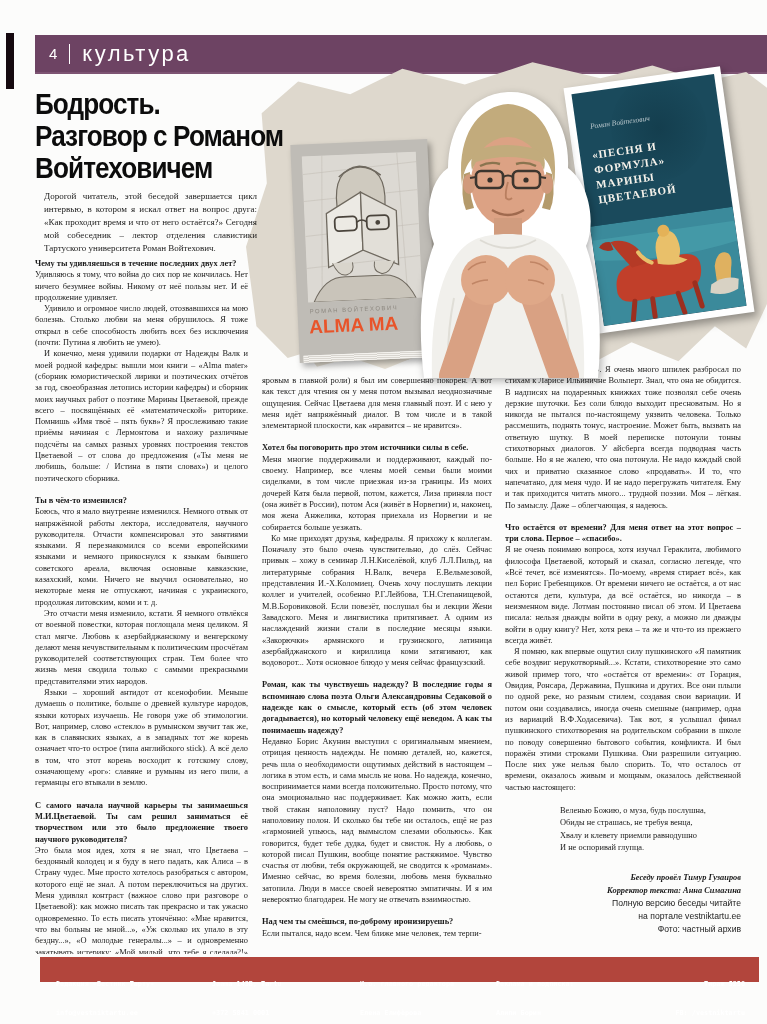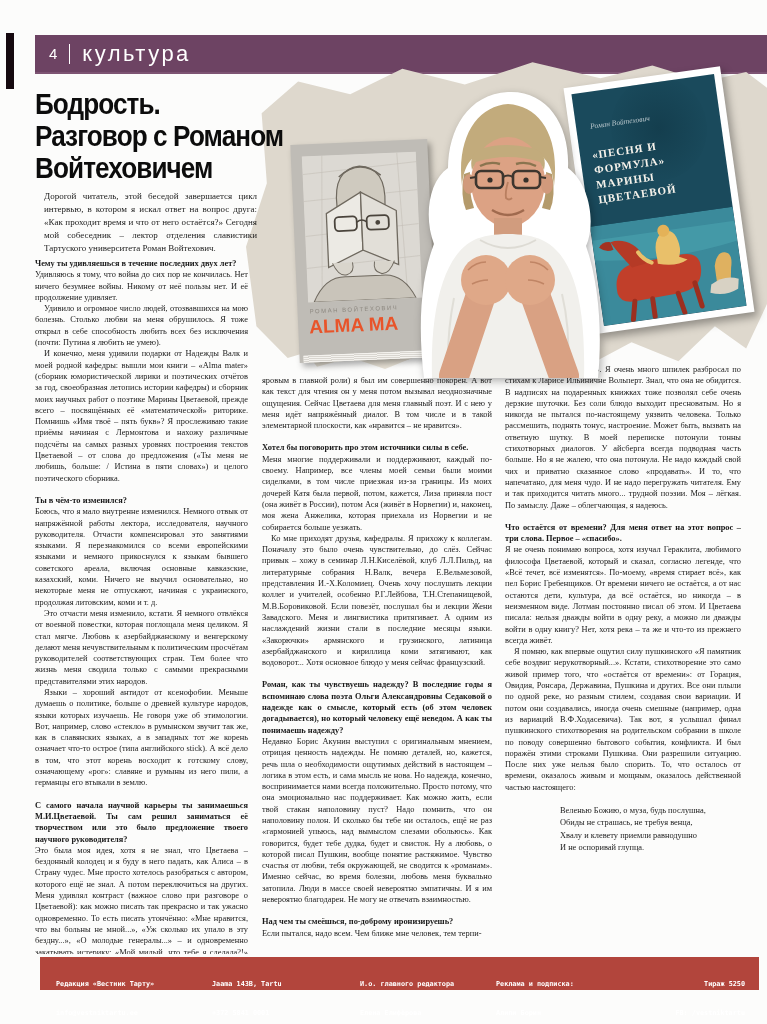--- a/index.html
+++ b/index.html
@@ -53,21 +53,21 @@
   .pesnya-inner{position:relative;width:100%;height:100%;background:#1a4a5c;overflow:hidden;}
   .pesnya-face{position:absolute;left:34px;top:-6px;width:96px;height:104px;border-radius:50%;
          background:radial-gradient(ellipse at center,#143e4e 0%,#17465745 70%,transparent 75%);}
   .pesnya-author{position:absolute;left:14px;top:30px;font-style:italic;font-size:7.5px;color:#b9c7cc;}
   .pesnya-title{position:absolute;left:12px;top:56px;width:130px;color:#f4f1ea;font-weight:700;
          font-size:11px;line-height:15px;letter-spacing:1px;}
   .pesnya-paint{position:absolute;left:0;bottom:0;width:100%;height:100px;}
   .portrait{position:absolute;left:402px;top:78px;width:212px;height:300px;z-index:3;
          filter:drop-shadow(2px 3px 4px rgba(0,0,0,.3));}
   
-  .footer{position:absolute;left:40px;top:957px;width:719px;height:33px;background:#b2453c;
+  .footer{position:absolute;left:40px;top:957px;width:719px;height:25px;background:#b2453c;
          font-family:"DejaVu Sans Mono",monospace;font-weight:700;font-size:6.8px;line-height:9.5px;
          color:#ffffff;}
   .fg{position:absolute;top:4px;white-space:pre;}
   .fg1{left:16px;} .fg2{left:172px;} .fg3{left:320px;} .fg4{left:456px;}
   .fg5{right:14px;text-align:right;}
 </style>
 </head>
 <body>
 
 <div class="page">
@@ -227,20 +227,27 @@
     <p class="p">мее он к моей «щекотке». Я очень много шпилек разбросал по стихам к Ларисе Ильиничне Вольперт. Знал, что она не обидится. В надписях на подаренных книжках тоже позволял себе очень дерзкие шуточки. Без соли блюдо выходит пресноватым. Но я никогда не пытался по-настоящему уязвить человека. Только рассмешить, поднять тонус, настроение. Может быть, вызвать на ответную шутку. В моей переписке потонули тонны стихотворных диалогов. У айсберга всегда подводная часть больше. Но я не жалею, что она потонула. Не надо каждый свой чих и приватно сказанное слово «продавать». И то, что напечатано, для меня чудо. И не надо перегружать читателя. Ему и так приходится читать много... трудной поэзии. Моя – лёгкая. По замыслу. Даже – облегчающая, я надеюсь.</p>
     <p class="q">Что остаётся от времени? Для меня ответ на этот вопрос – три слова. Первое – «спасибо».</p>
     <p class="p">Я не очень понимаю вопроса, хотя изучал Гераклита, любимого философа Цветаевой, который и сказал, согласно легенде, что «Всё течет, всё изменятся». По-моему, «время стирает всё», как пел Борис Гребенщиков. От времени ничего не остаётся, а от нас остаются дети, культура, да всё остаётся, но никогда – в неизменном виде. Лотман постоянно писал об этом. И Цветаева писала: нельзя дважды войти в одну реку, а можно ли дважды войти в одну книгу? Нет, хотя река – та же и что-то из прежнего всегда живёт.</p>
     <p class="pi">Я помню, как впервые ощутил силу пушкинского «Я памятник себе воздвиг нерукотворный...». Кстати, стихотворение это само живой пример того, что «остаётся от времени»: от Горация, Овидия, Ронсара, Державина, Пушкина и других. Все они плыли по одной реке, но разным стилем, создавая свои вариации. И потом они создавались, иногда очень смешные (например, одна из вариаций В.Ф.Ходасевича). Так вот, я услышал финал пушкинского стихотворения на родительском собрании в школе по поводу совершенно бытового события, конфликта. И был поражён этими строками Пушкина. Они разрешили ситуацию. После них уже нельзя было спорить. То, что осталось от времени, оказалось живым и мощным, оказалось действенной частью настоящего:</p>
     <div class="verse">
       <div>Веленью Божию, о муза, будь послушна,</div>
       <div>Обиды не страшась, не требуя венца,</div>
       <div>Хвалу и клевету приемли равнодушно</div>
       <div>И не оспоривай глупца.</div>
     </div>
+    <div class="credits">
+      <div class="it">Беседу провёл Тимур Гузаиров</div>
+      <div class="it">Корректор текста: Анна Симагина</div>
+      <div class="sans">Полную версию беседы читайте</div>
+      <div class="sans">на портале vestniktartu.ee</div>
+      <div class="sans">Фото: частный архив</div>
+    </div>
   </div>
 
   <div class="footer">
     <div class="fg fg1">
       <div>Редакция «Вестник Тарту»</div>
       <div>info@vestniktartu.ee</div>
       
     </div>
     <div class="fg fg2">
       <div>Jaama 143B, Tartu</div>

